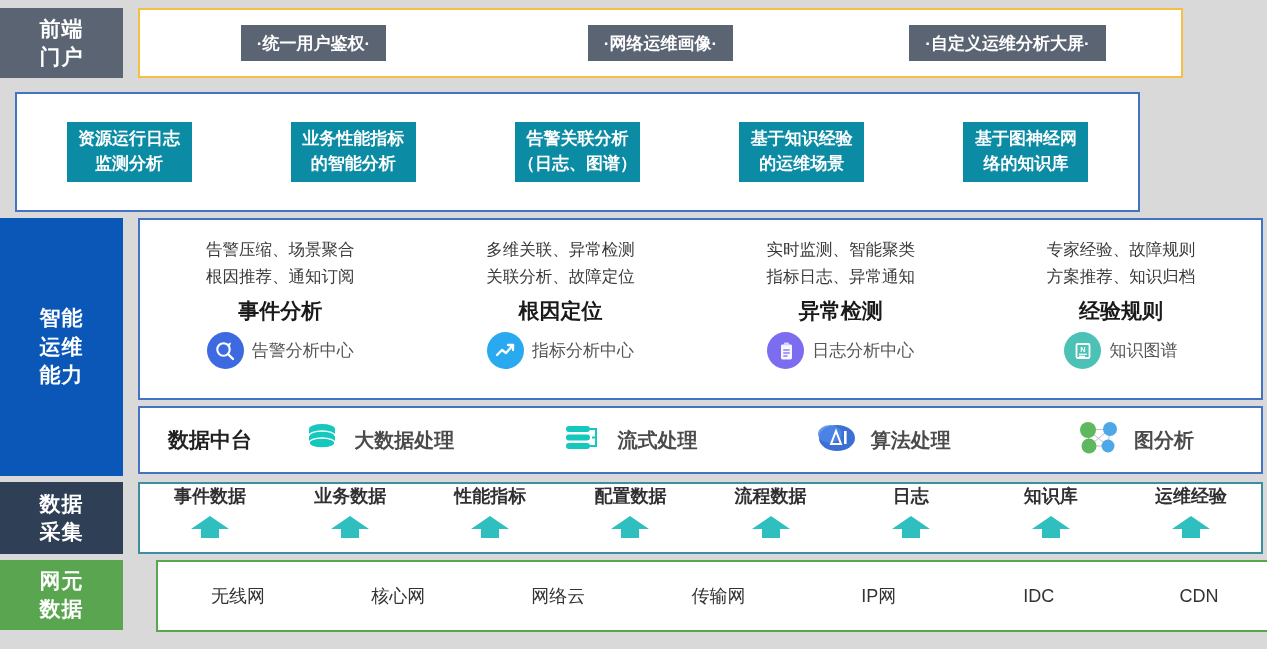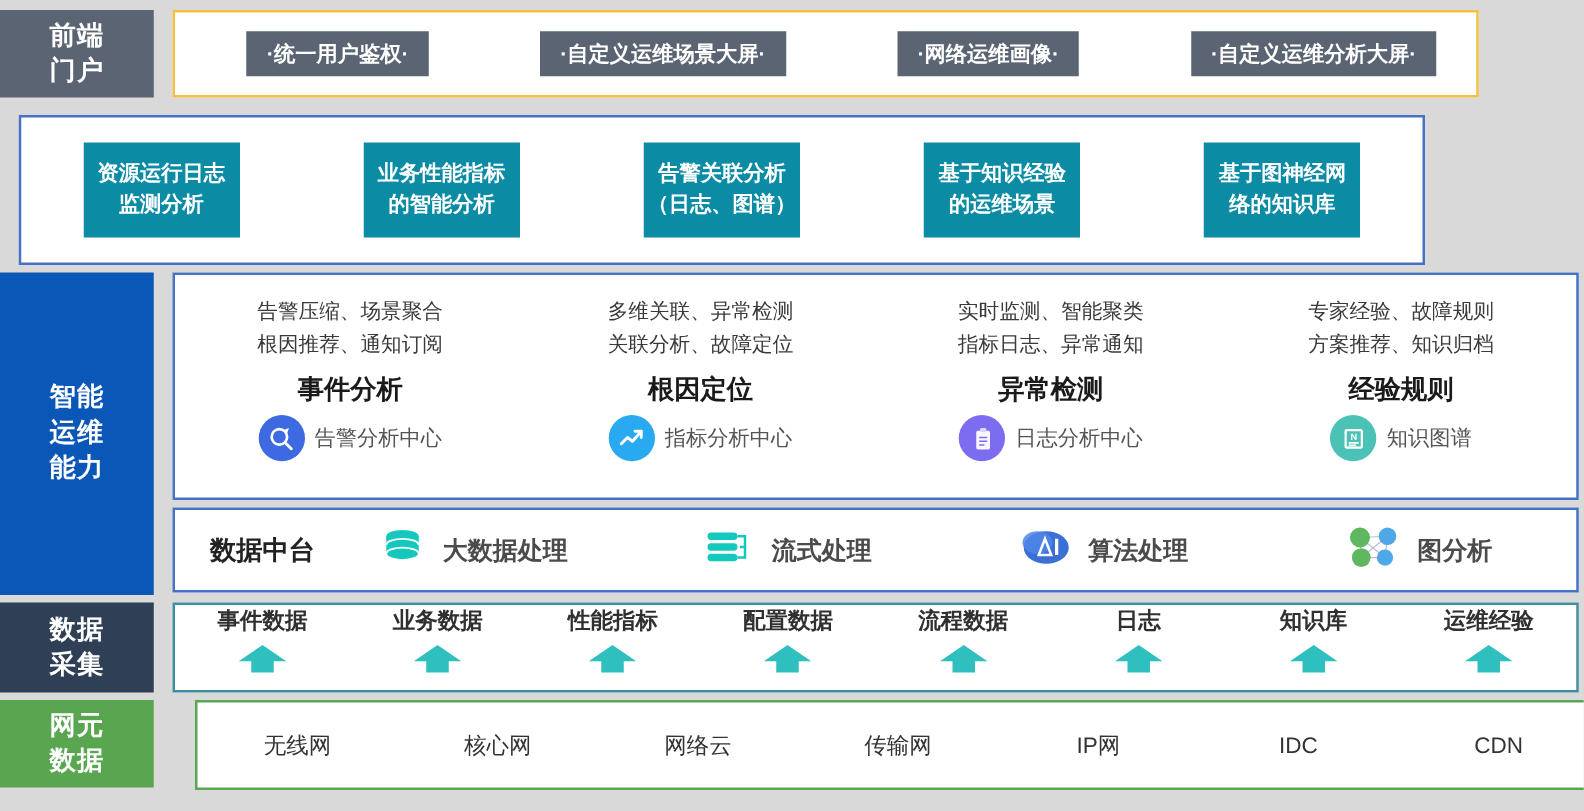--- a/index.html
+++ b/index.html
@@ -41,21 +41,21 @@
   #row-app{top:92px;height:120px;}
   #row-app .rail{width:123px;height:120px;background:#0c8ba4;font-size:21px;flex-direction:column;}
   #row-app .rail span{display:block;}
   #row-app .panel{
     width:1125px;height:120px;margin-left:15px;border:2px solid #4472c4;
     display:flex;align-items:center;
   }
   .app-slot{flex:1;display:flex;justify-content:center;}
   .app-chip{
     background:#0c8ba4;color:#fff;font-weight:bold;font-size:17px;
-    width:125px;height:76px;
+    width:125px;height:60px;
     display:flex;flex-direction:column;align-items:center;justify-content:center;
     line-height:1.45;text-align:left;
   }
 
   
   #row-aiops{top:218px;height:258px;}
   #row-aiops .rail{
     width:123px;height:258px;background:#0b57b8;font-size:21px;
     flex-direction:column;
   }
@@ -114,23 +114,20 @@
   <div class="row" id="row-portal">
     <div class="rail">
       <div>
         <span>前端</span><br>
         <span>门户</span>
       </div>
     </div>
     <div class="panel">
       <div class="portal-slot">
         <div class="portal-chip">·统一用户鉴权·</div>
-      </div>
-      <div class="portal-slot">
-        <div class="portal-chip">·自定义运维场景大屏·</div>
       </div>
       <div class="portal-slot">
         <div class="portal-chip">·网络运维画像·</div>
       </div>
       <div class="portal-slot">
         <div class="portal-chip">·自定义运维分析大屏·</div>
       </div>
     </div>
   </div>
 

